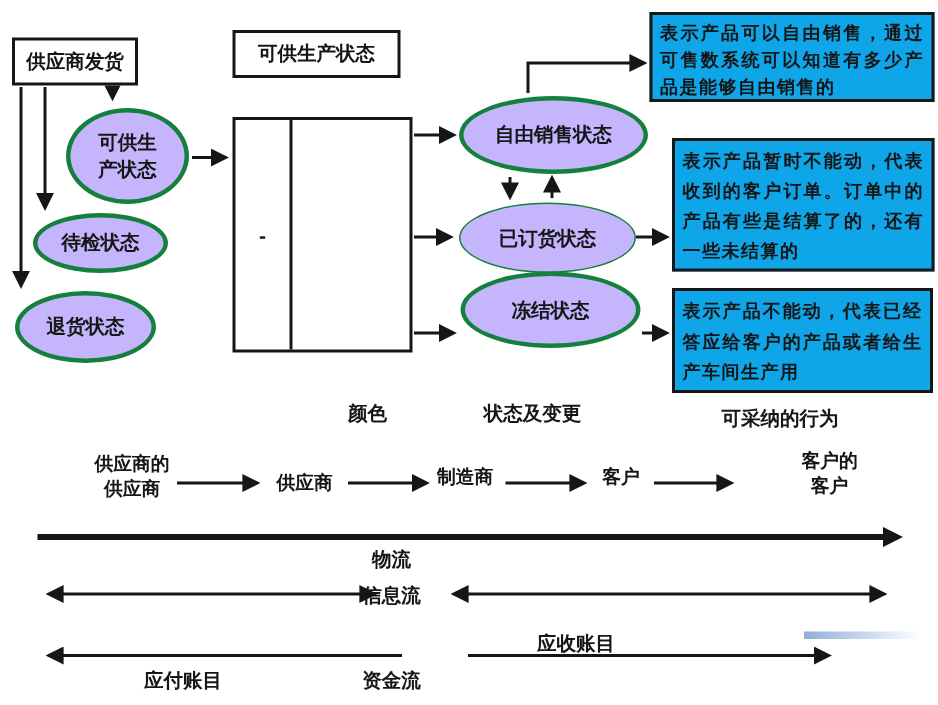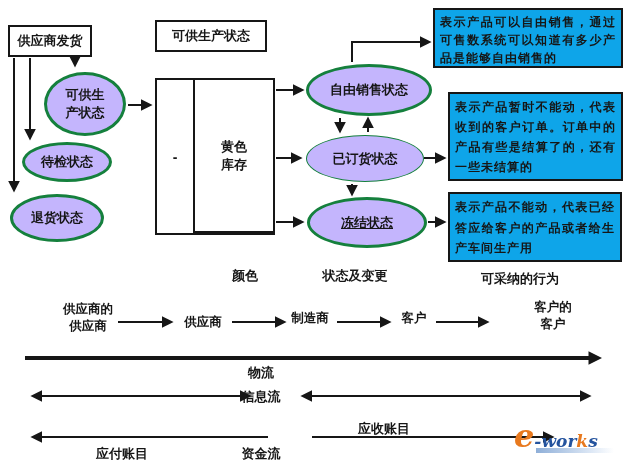--- a/index.html
+++ b/index.html
@@ -106,33 +106,30 @@
 
 <div class="box abs" style="left:155px; top:20px; width:112px; height:32px;">
   <span>可供生产状态</span>
 </div>
 
 <div class="tbl abs" style="left:155px; top:78px; width:120px; height:157px;">
   <div class="tbl-left">
     <div class="tbl-dash">-</div>
   </div>
   <div class="tbl-right">
-    <div class="tcell bb">
-      <span class="wrap" style="width:32px;">黄色库存</span>
-    </div>
   </div>
 </div>
 
 <div class="ellipse abs" style="left:306px; top:64px; width:126px; height:52px;">
   <span>自由销售状态</span>
 </div>
 <div class="ellipse thin abs" style="left:306px; top:135px; width:118px; height:47px;">
   <span>已订货状态</span>
 </div>
-<div class="ellipse abs" style="left:307px; top:197px; width:120px; height:51px;text-decoration:underline;">
+<div class="ellipse abs" style="left:307px; top:181px; width:120px; height:51px;">
   <span>冻结状态</span>
 </div>
 
 <div class="note abs" style="left:433px; top:8px; width:190px; height:60px; line-height:1.5;">表示产品可以自由销售，通过可售数系统可以知道有多少产品是能够自由销售的</div>
 <div class="note abs" style="left:448px; top:92px; width:175px; height:89px; line-height:1.68;">表示产品暂时不能动，代表收到的客户订单。订单中的产品有些是结算了的，还有一些未结算的</div>
 <div class="note abs" style="left:448px; top:192px; width:174px; height:70px; line-height:1.72;">表示产品不能动，代表已经答应给客户的产品或者给生产车间生产用</div>
 
 <div class="lbl abs" style="left:205px; top:267px; width:80px;">颜色</div>
 <div class="lbl abs" style="left:305px; top:267px; width:100px;">状态及变更</div>
 <div class="lbl abs" style="left:460px; top:270px; width:120px;">可采纳的行为</div>
@@ -147,17 +144,14 @@
   <span class="wrap" style="width:42px;margin-left:40px;">客户的客户</span>
 </div>
 
 <div class="lbl abs" style="left:231px; top:364px; width:60px;">物流</div>
 <div class="lbl abs" style="left:231px; top:388px; width:60px;">信息流</div>
 <div class="lbl abs" style="left:82px; top:445px; width:80px;">应付账目</div>
 <div class="lbl abs" style="left:231px; top:445px; width:60px;">资金流</div>
 <div class="lbl abs" style="left:344px; top:420px; width:80px;">应收账目</div>
 
 <div class="abs" style="left:514px; top:424px; width:108px; height:42px;">
-  <div style="white-space:nowrap;">
-    <span class="logo-e">e</span><span class="logo-txt">-wor</span><span class="logo-txt or">k</span><span class="logo-txt">s</span>
-  </div>
   <div class="logo-bar"></div>
 </div>
 
 </body></html>

